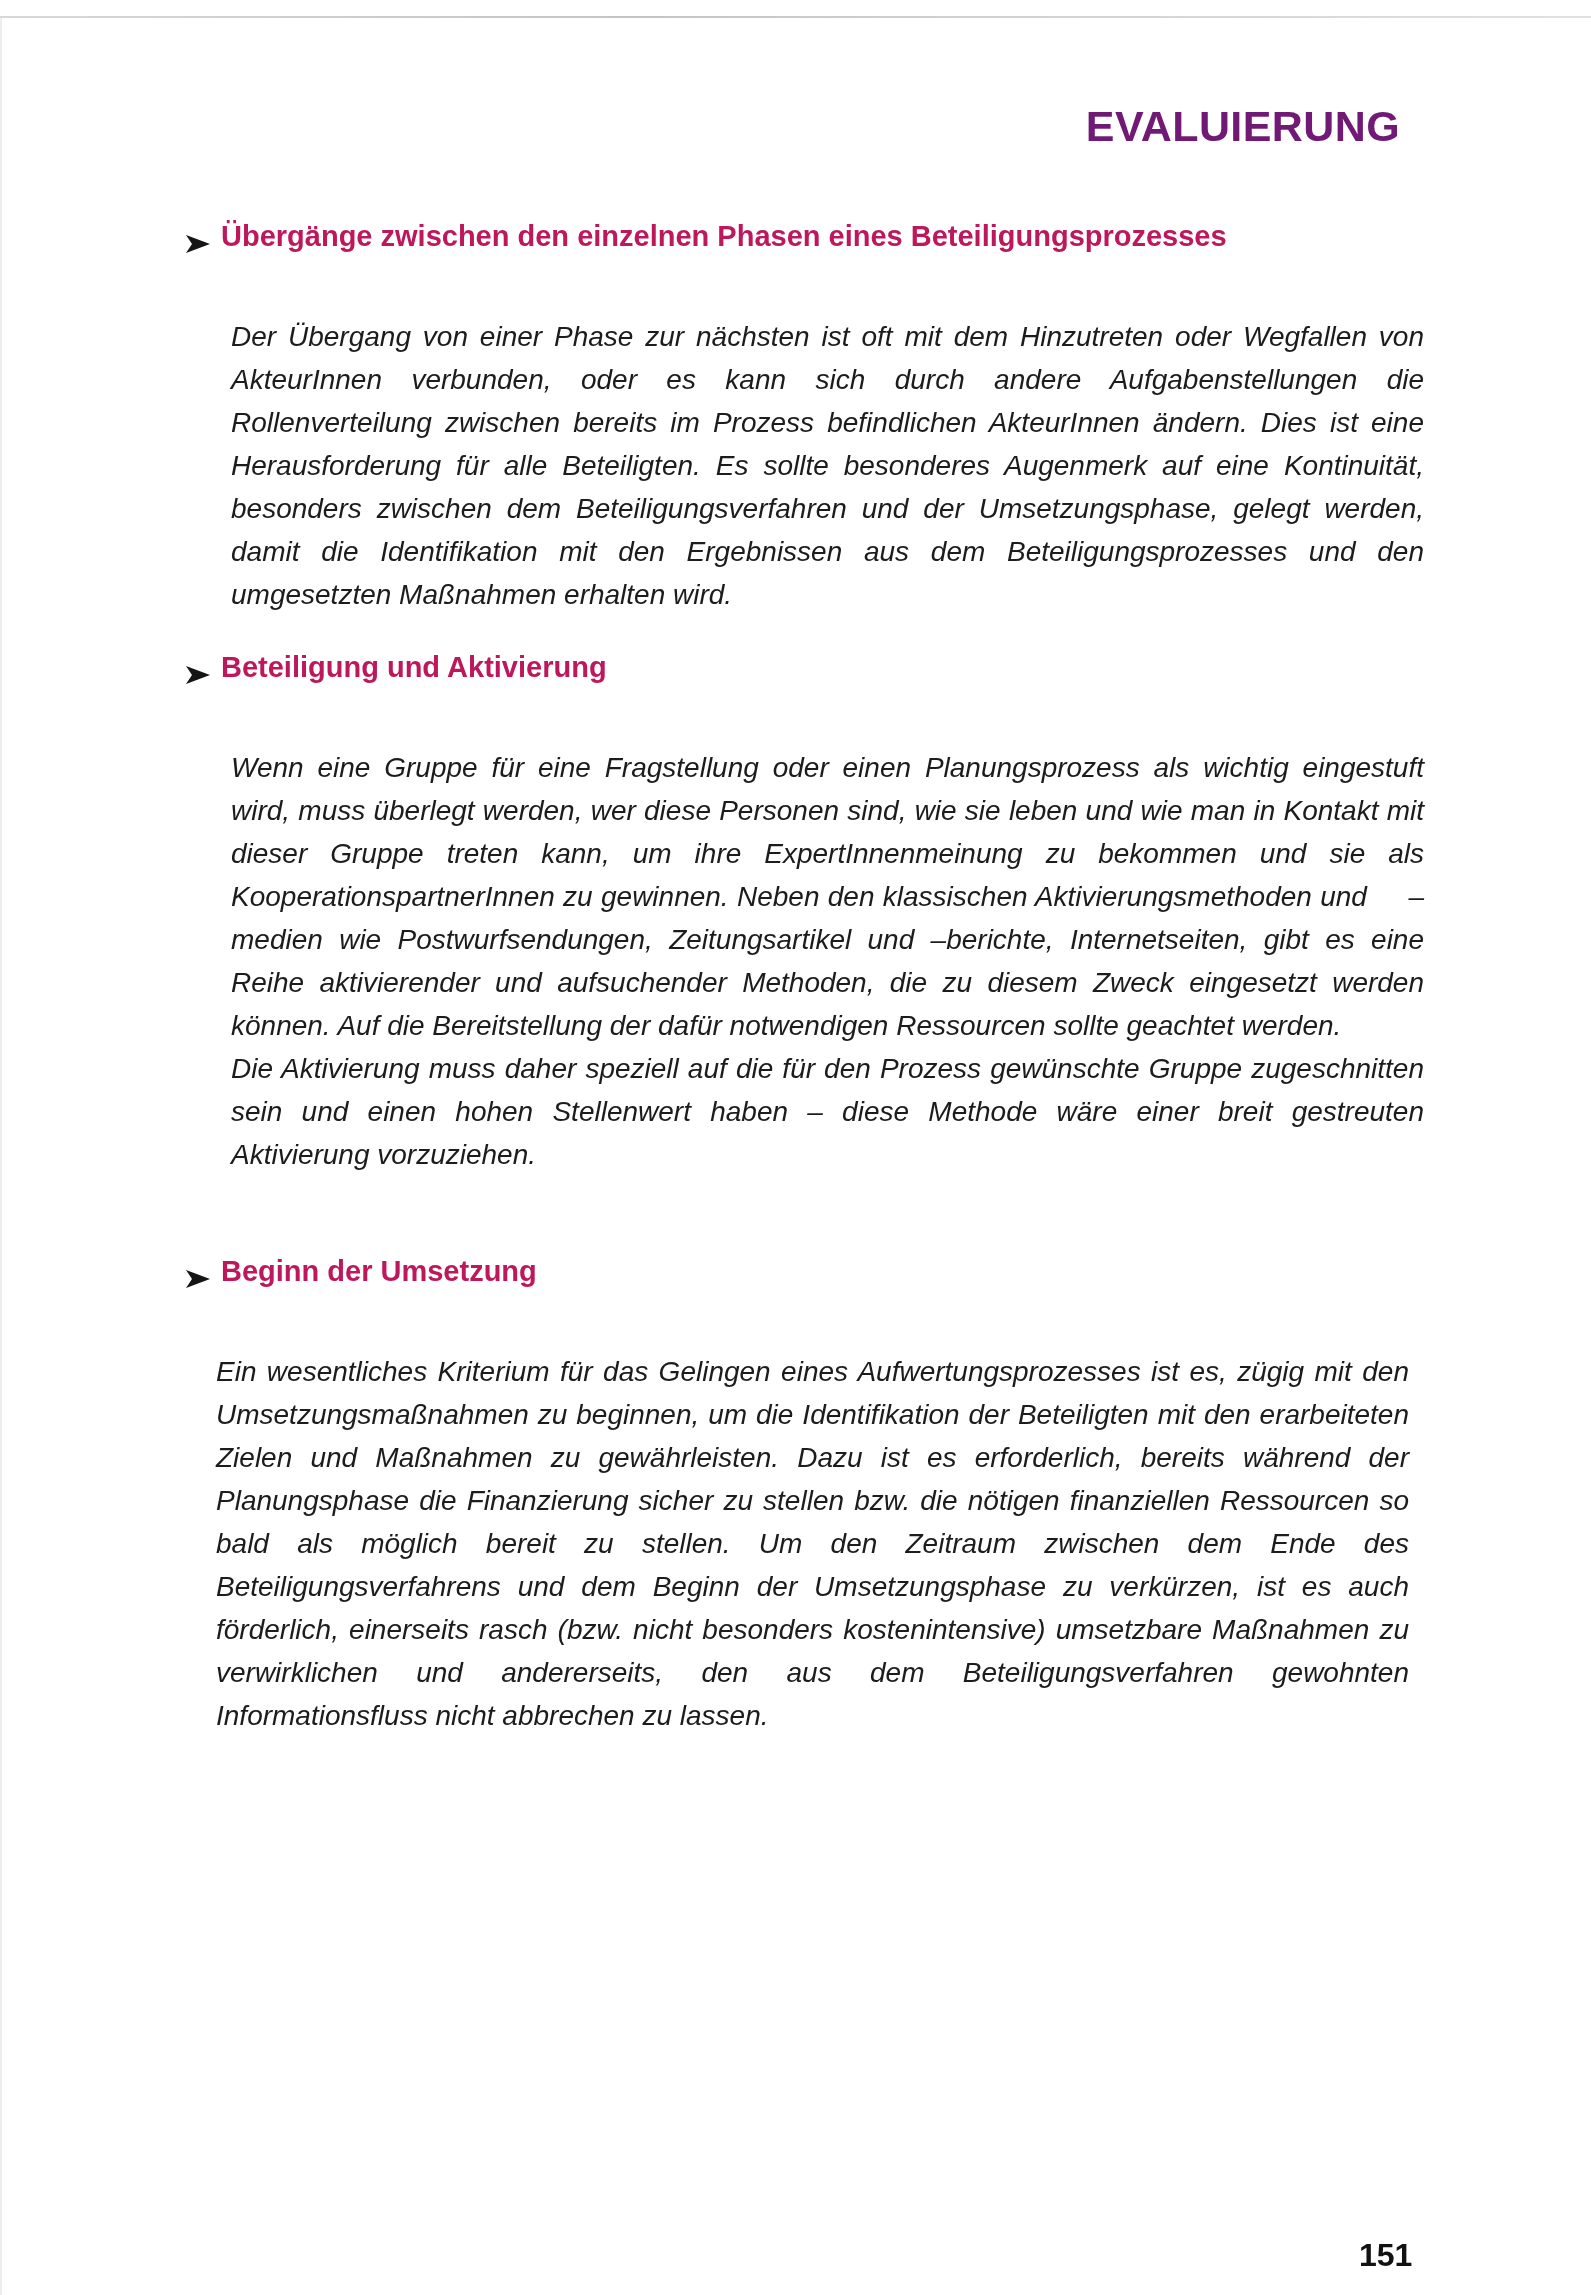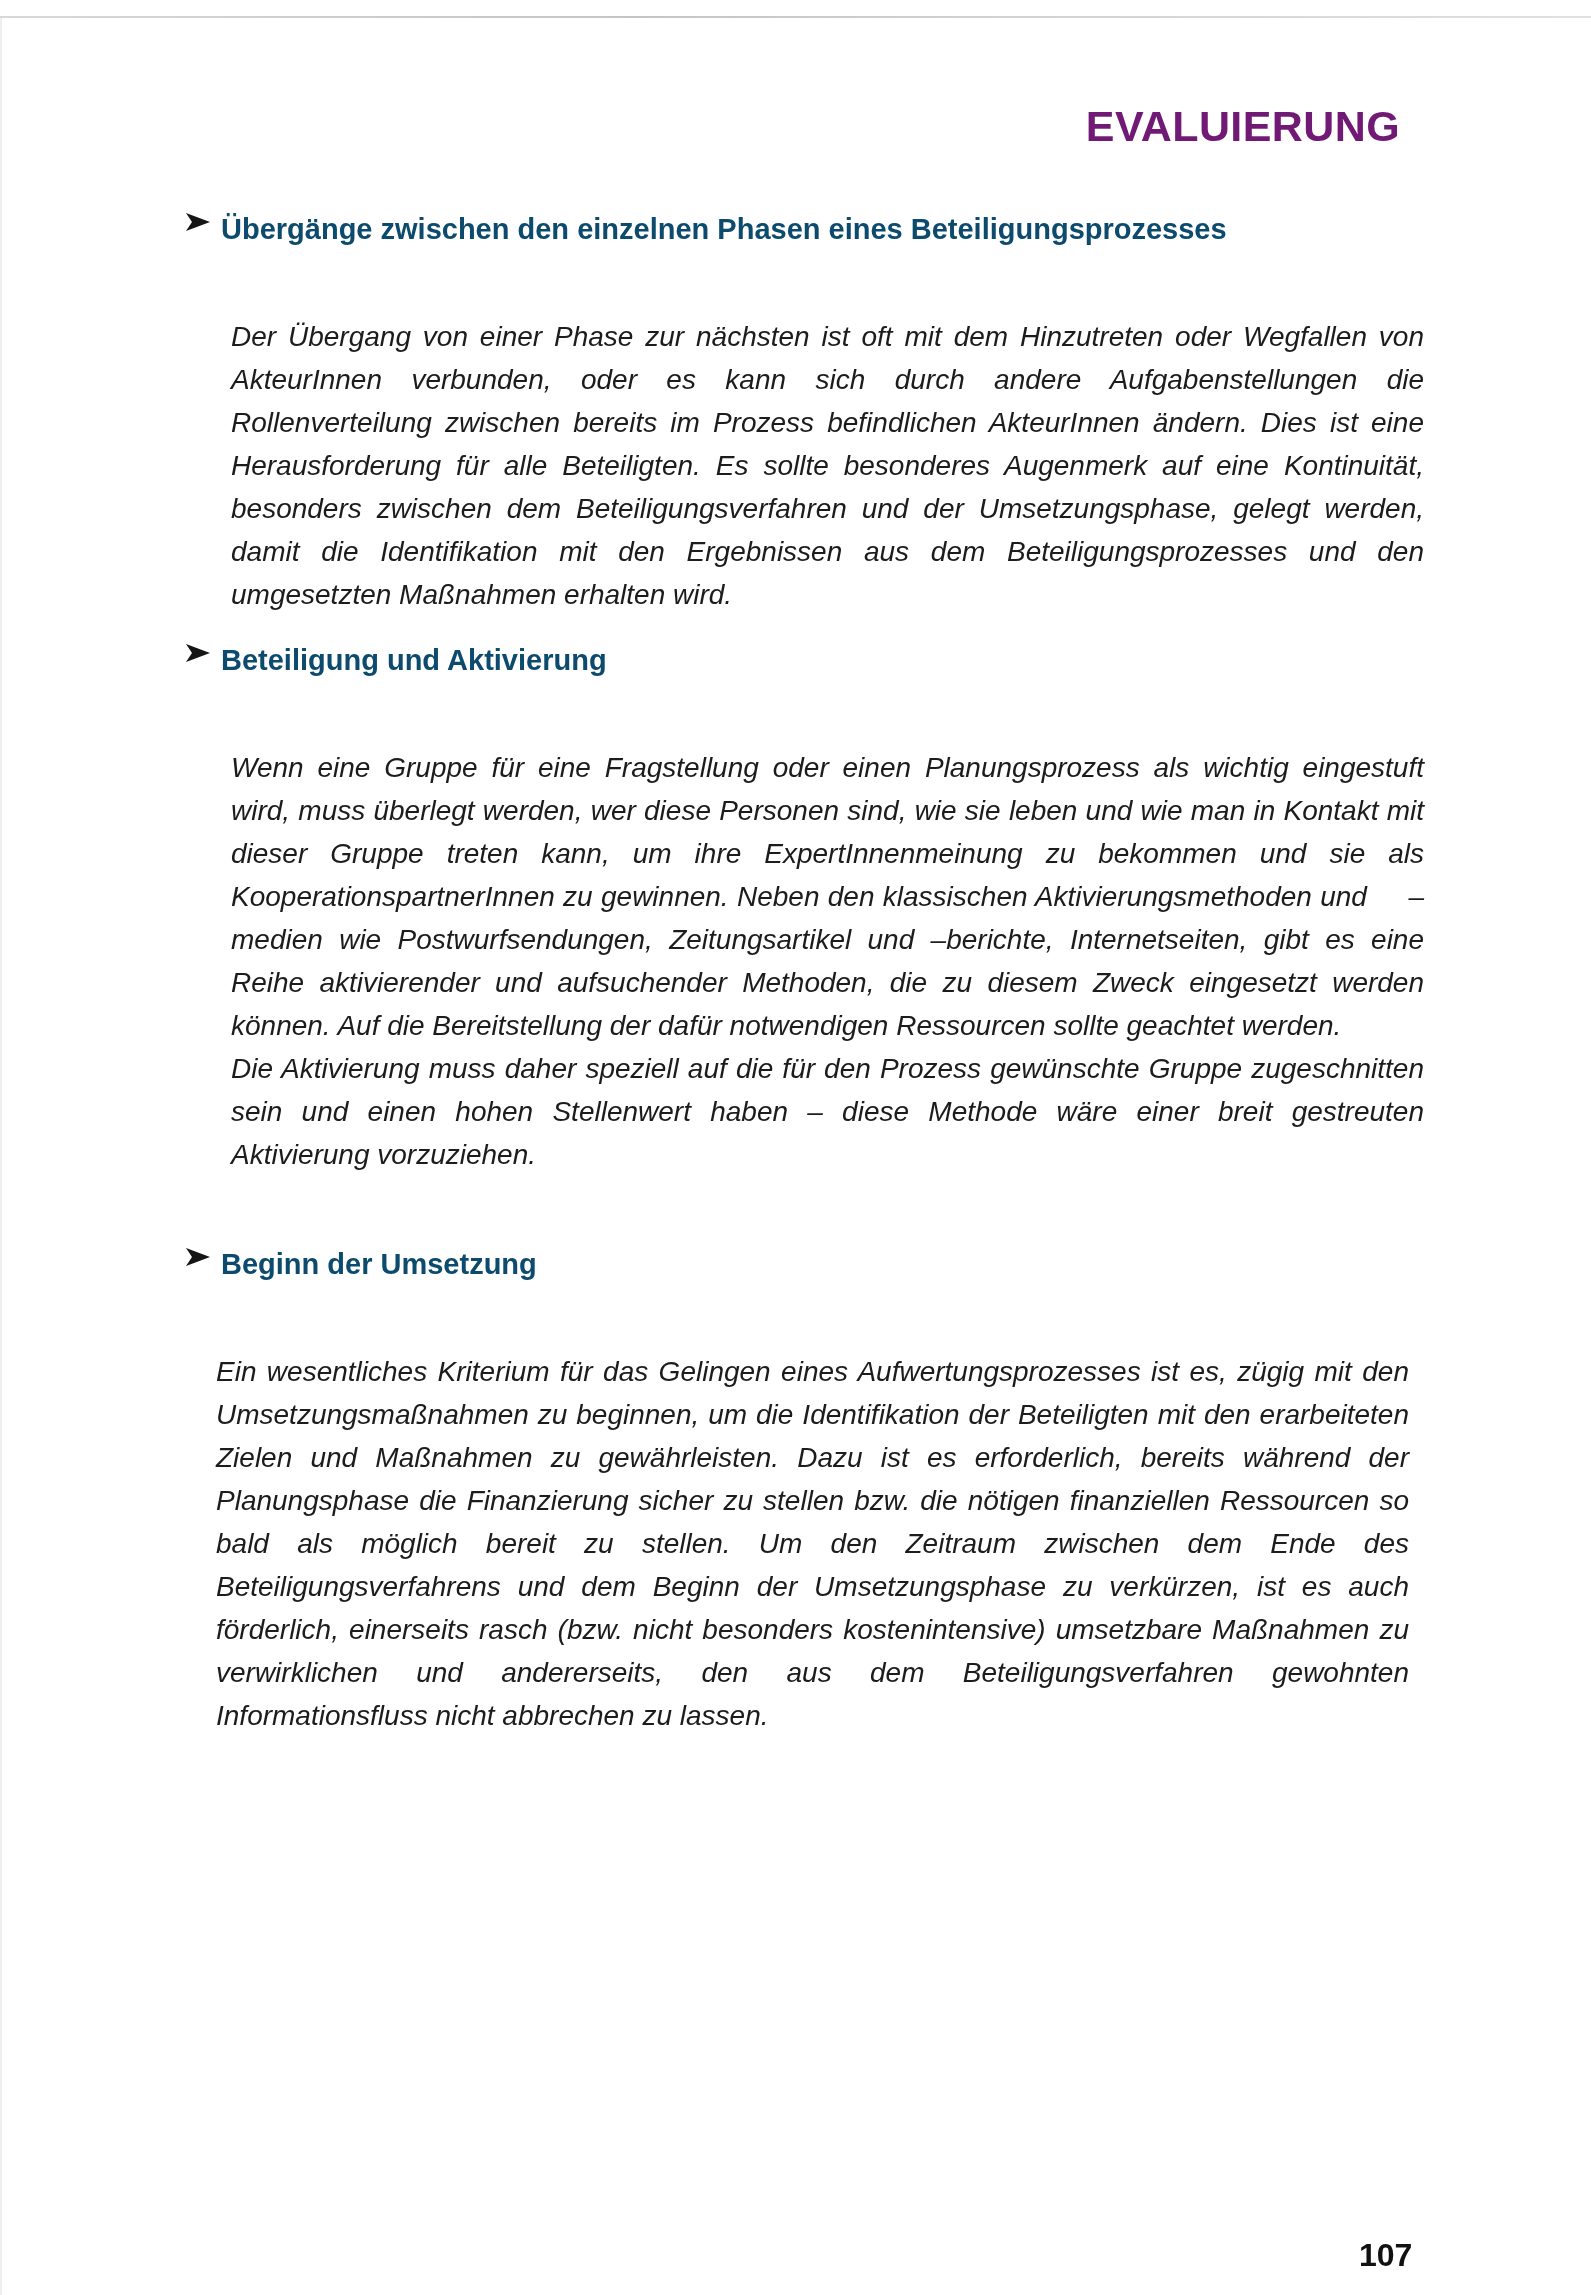--- a/index.html
+++ b/index.html
@@ -40,24 +40,24 @@
     letter-spacing: 0.4px;
     color: #701a75;
   }
   .section {
     position: absolute;
     left: 186px;
     width: 1241px;
   }
   .section-heading {
     display: flex;
-    align-items: flex-start;
+    align-items: flex-end;
     font-size: 29px;
     font-weight: bold;
-    color: #0c4a6e;
+    color: #be185d;
     height: 40px;
   }
   .arrow-icon {
     display: inline-block;
     width: 0;
     height: 0;
     border-top: 9.5px solid transparent;
     border-bottom: 9.5px solid transparent;
     border-left: 24px solid #151515;
     margin-right: 11px;
@@ -133,14 +133,14 @@
 <div class="section" id="sec3">
   <div class="section-heading">
     <span class="arrow-icon"></span>
     <span>Beginn der Umsetzung</span>
   </div>
   <div class="body-text">
     <p>Ein wesentliches Kriterium für das Gelingen eines Aufwertungsprozesses ist es, zügig mit den Umsetzungsmaßnahmen zu beginnen, um die Identifikation der Beteiligten mit den erarbeiteten Zielen und Maßnahmen zu gewährleisten. Dazu ist es erforderlich, bereits während der Planungsphase die Finanzierung sicher zu stellen bzw. die nötigen finanziellen Ressourcen so bald als möglich bereit zu stellen. Um den Zeitraum zwischen dem Ende des Beteiligungsverfahrens und dem Beginn der Umsetzungsphase zu verkürzen, ist es auch förderlich, einerseits rasch (bzw. nicht besonders kostenintensive) umsetzbare Maßnahmen zu verwirklichen und andererseits, den aus dem Beteiligungsverfahren gewohnten Informationsfluss nicht abbrechen zu lassen.</p>
   </div>
 </div>
 
-<div class="page-number">107</div>
+<div class="page-number">151</div>
 
 
 </body></html>

